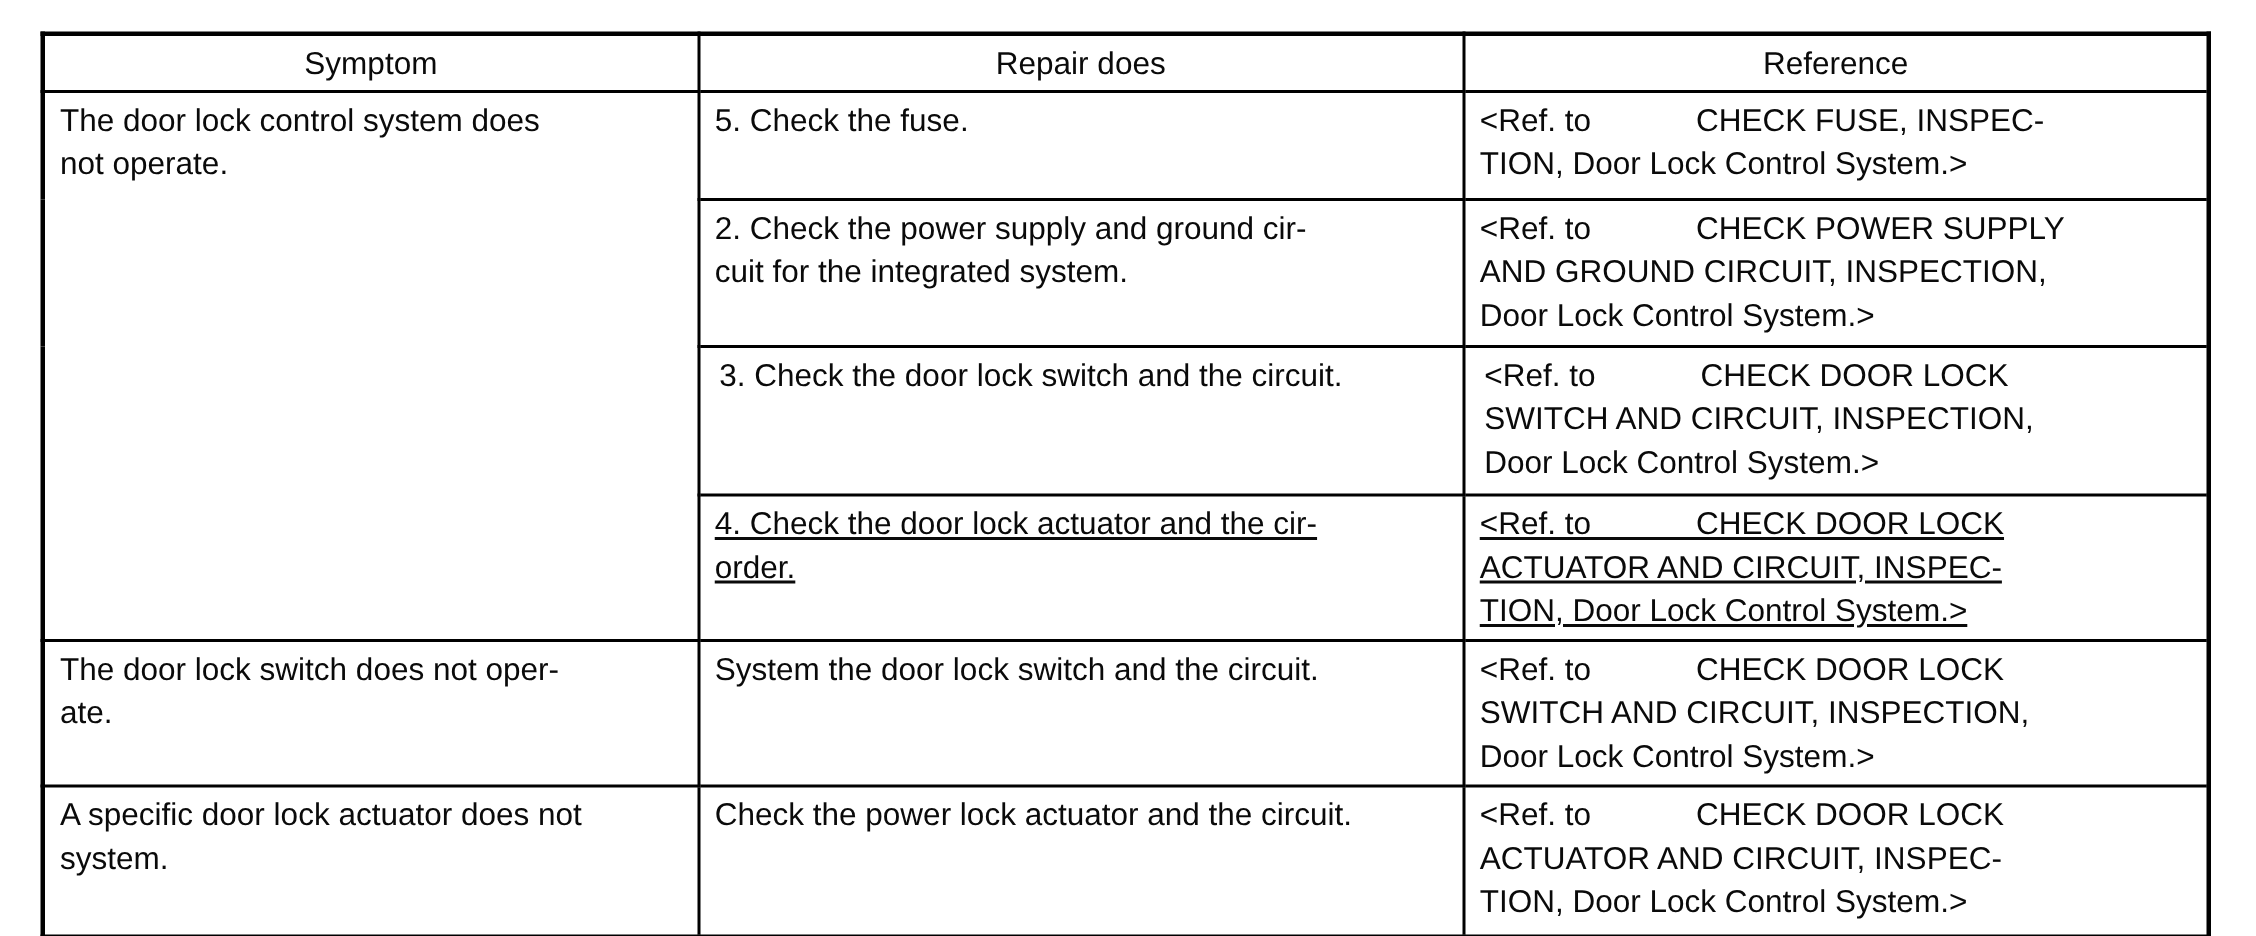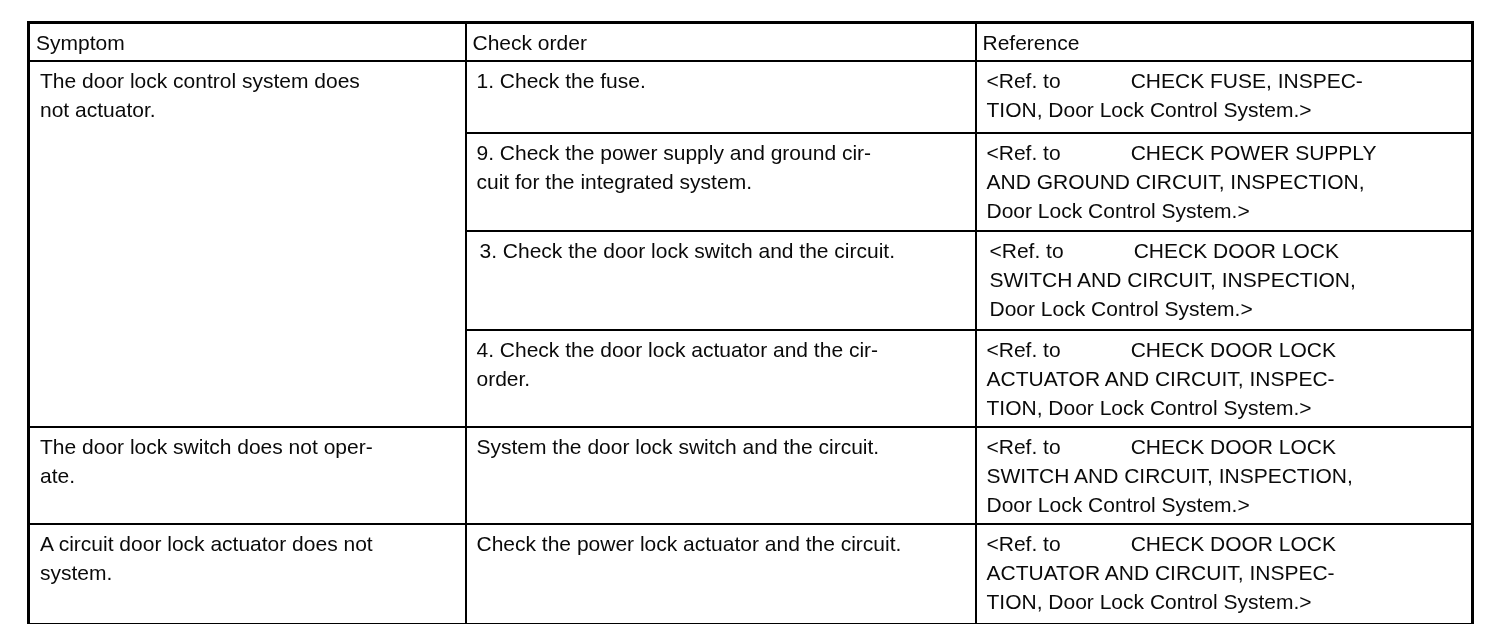--- a/index.html
+++ b/index.html
@@ -31,74 +31,74 @@
     border: 2px solid #000000;
     font-size: 21px;
     line-height: 29px;
     font-weight: 400;
     color: #0a0a0a;
     vertical-align: top;
     padding: 4px 10px 4px 10px;
     overflow: hidden;
   }
   table.diag th {
-    text-align: left;
+    text-align: center;
     vertical-align: middle;
     padding: 2px 6px;
     height: 32px;
     font-weight: 400;
   }
   .col-symptom  { width: 437px; }
   .col-repair   { width: 510px; }
   .col-ref      { width: 497px; }
   .line {
     white-space: pre-wrap;
     word-break: normal;
   }
   tr.r1 td { height: 62px; }
   tr.r2 td { height: 88px; }
   tr.r3 td { height: 89px; padding-left: 13px; }
-  tr.r4 td { height: 87px; }
+  tr.r4 td { height: 87px; text-decoration: underline; }
   tr.r5 td { height: 85px; }
   tr.r6 td { height: 90px; }
 </style>
 </head>
 <body>
 
 <div class="page">
   <table class="diag">
     <colgroup>
       <col class="col-symptom">
       <col class="col-repair">
       <col class="col-ref">
     </colgroup>
     <thead>
       <tr>
         <th>Symptom</th>
-        <th>Check order</th>
+        <th>Repair does</th>
         <th>Reference</th>
       </tr>
     </thead>
     <tbody>
       <tr class="r1">
         <td rowspan="4">
           <div class="line">The door lock control system does</div>
-          <div class="line">not actuator.</div>
+          <div class="line">not operate.</div>
         </td>
         <td>
-          <div class="line">1. Check the fuse.</div>
+          <div class="line">5. Check the fuse.</div>
         </td>
         <td>
           <div class="line">&lt;Ref. to            CHECK FUSE, INSPEC-</div>
           <div class="line">TION, Door Lock Control System.&gt;</div>
         </td>
       </tr>
       <tr class="r2">
         <td>
-          <div class="line">9. Check the power supply and ground cir-</div>
+          <div class="line">2. Check the power supply and ground cir-</div>
           <div class="line">cuit for the integrated system.</div>
         </td>
         <td>
           <div class="line">&lt;Ref. to            CHECK POWER SUPPLY</div>
           <div class="line">AND GROUND CIRCUIT, INSPECTION,</div>
           <div class="line">Door Lock Control System.&gt;</div>
         </td>
       </tr>
       <tr class="r3">
         <td>
@@ -130,21 +130,21 @@
           <div class="line">System the door lock switch and the circuit.</div>
         </td>
         <td>
           <div class="line">&lt;Ref. to            CHECK DOOR LOCK</div>
           <div class="line">SWITCH AND CIRCUIT, INSPECTION,</div>
           <div class="line">Door Lock Control System.&gt;</div>
         </td>
       </tr>
       <tr class="r6">
         <td>
-          <div class="line">A circuit door lock actuator does not</div>
+          <div class="line">A specific door lock actuator does not</div>
           <div class="line">system.</div>
         </td>
         <td>
           <div class="line">Check the power lock actuator and the circuit.</div>
         </td>
         <td>
           <div class="line">&lt;Ref. to            CHECK DOOR LOCK</div>
           <div class="line">ACTUATOR AND CIRCUIT, INSPEC-</div>
           <div class="line">TION, Door Lock Control System.&gt;</div>
         </td>

